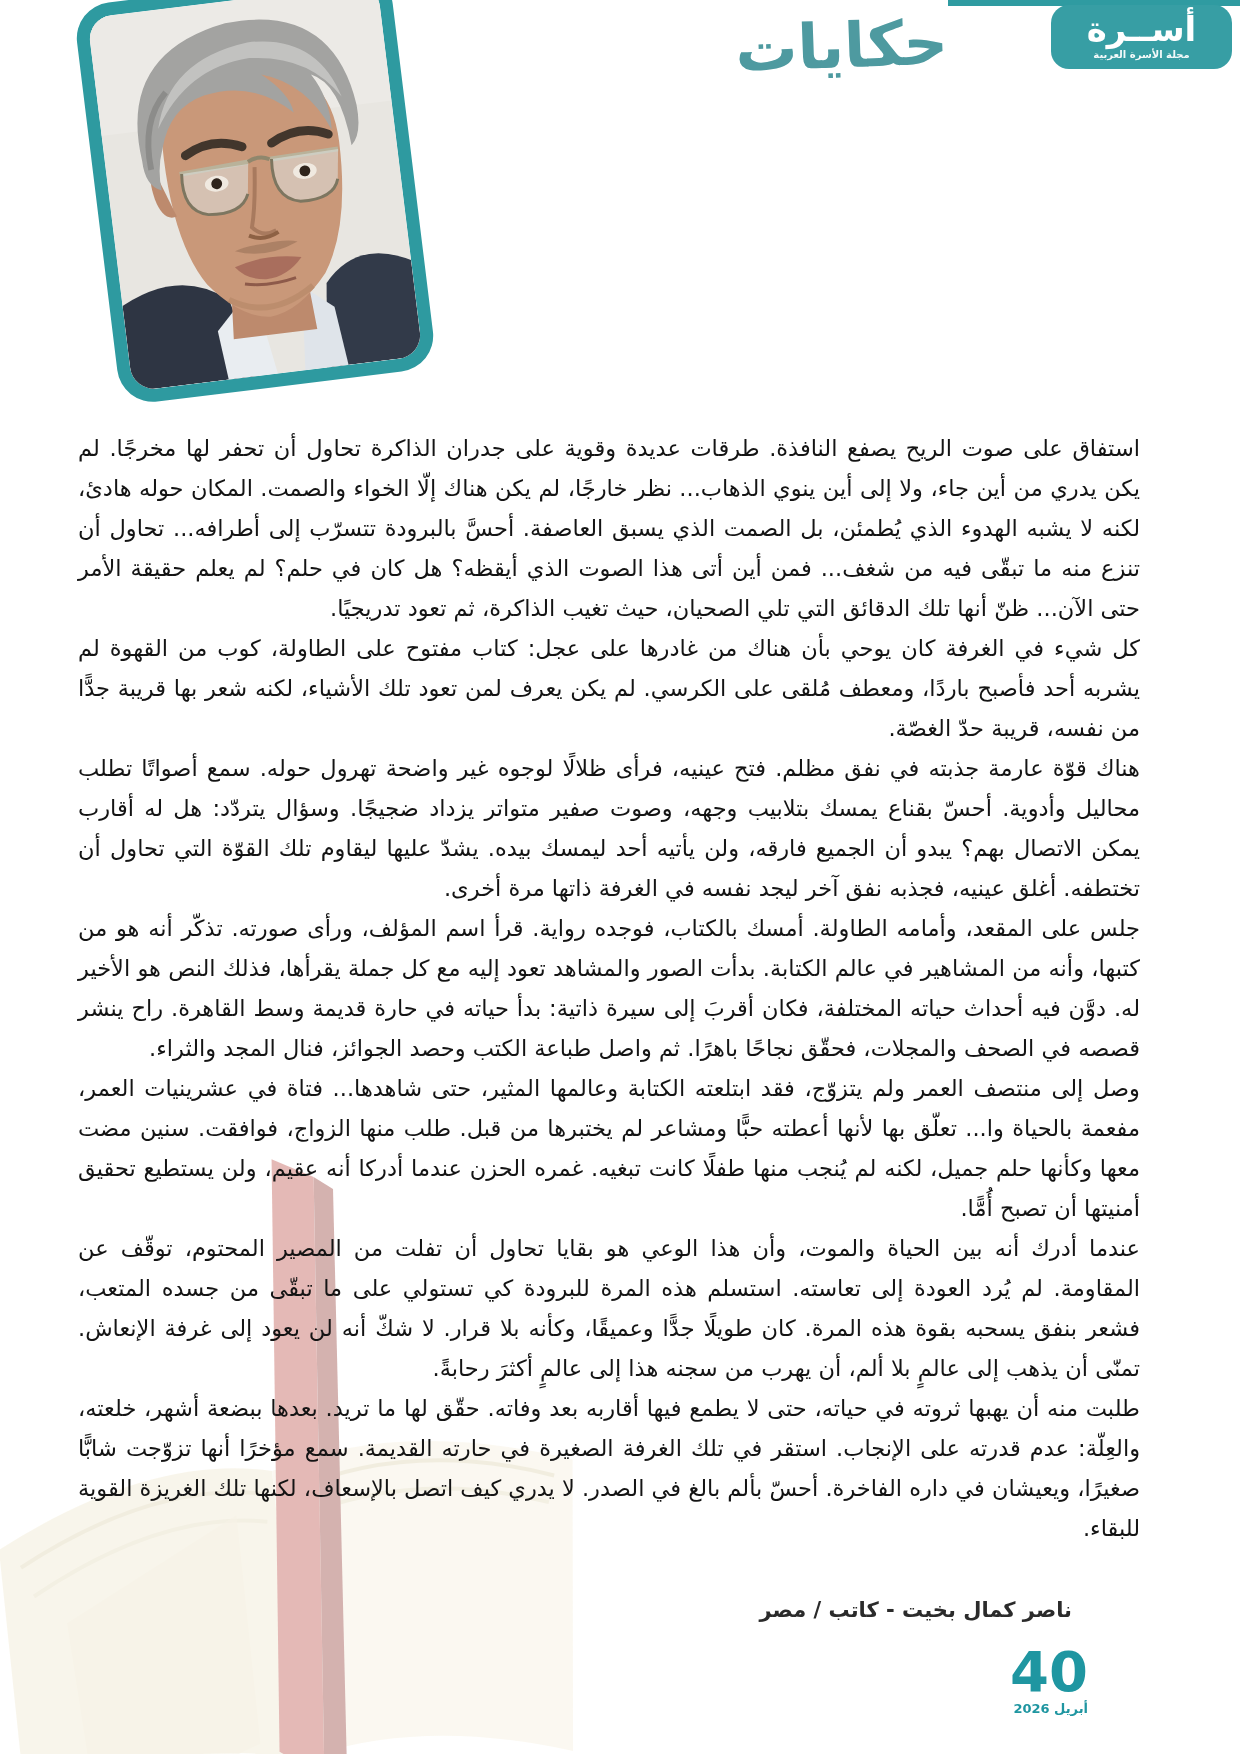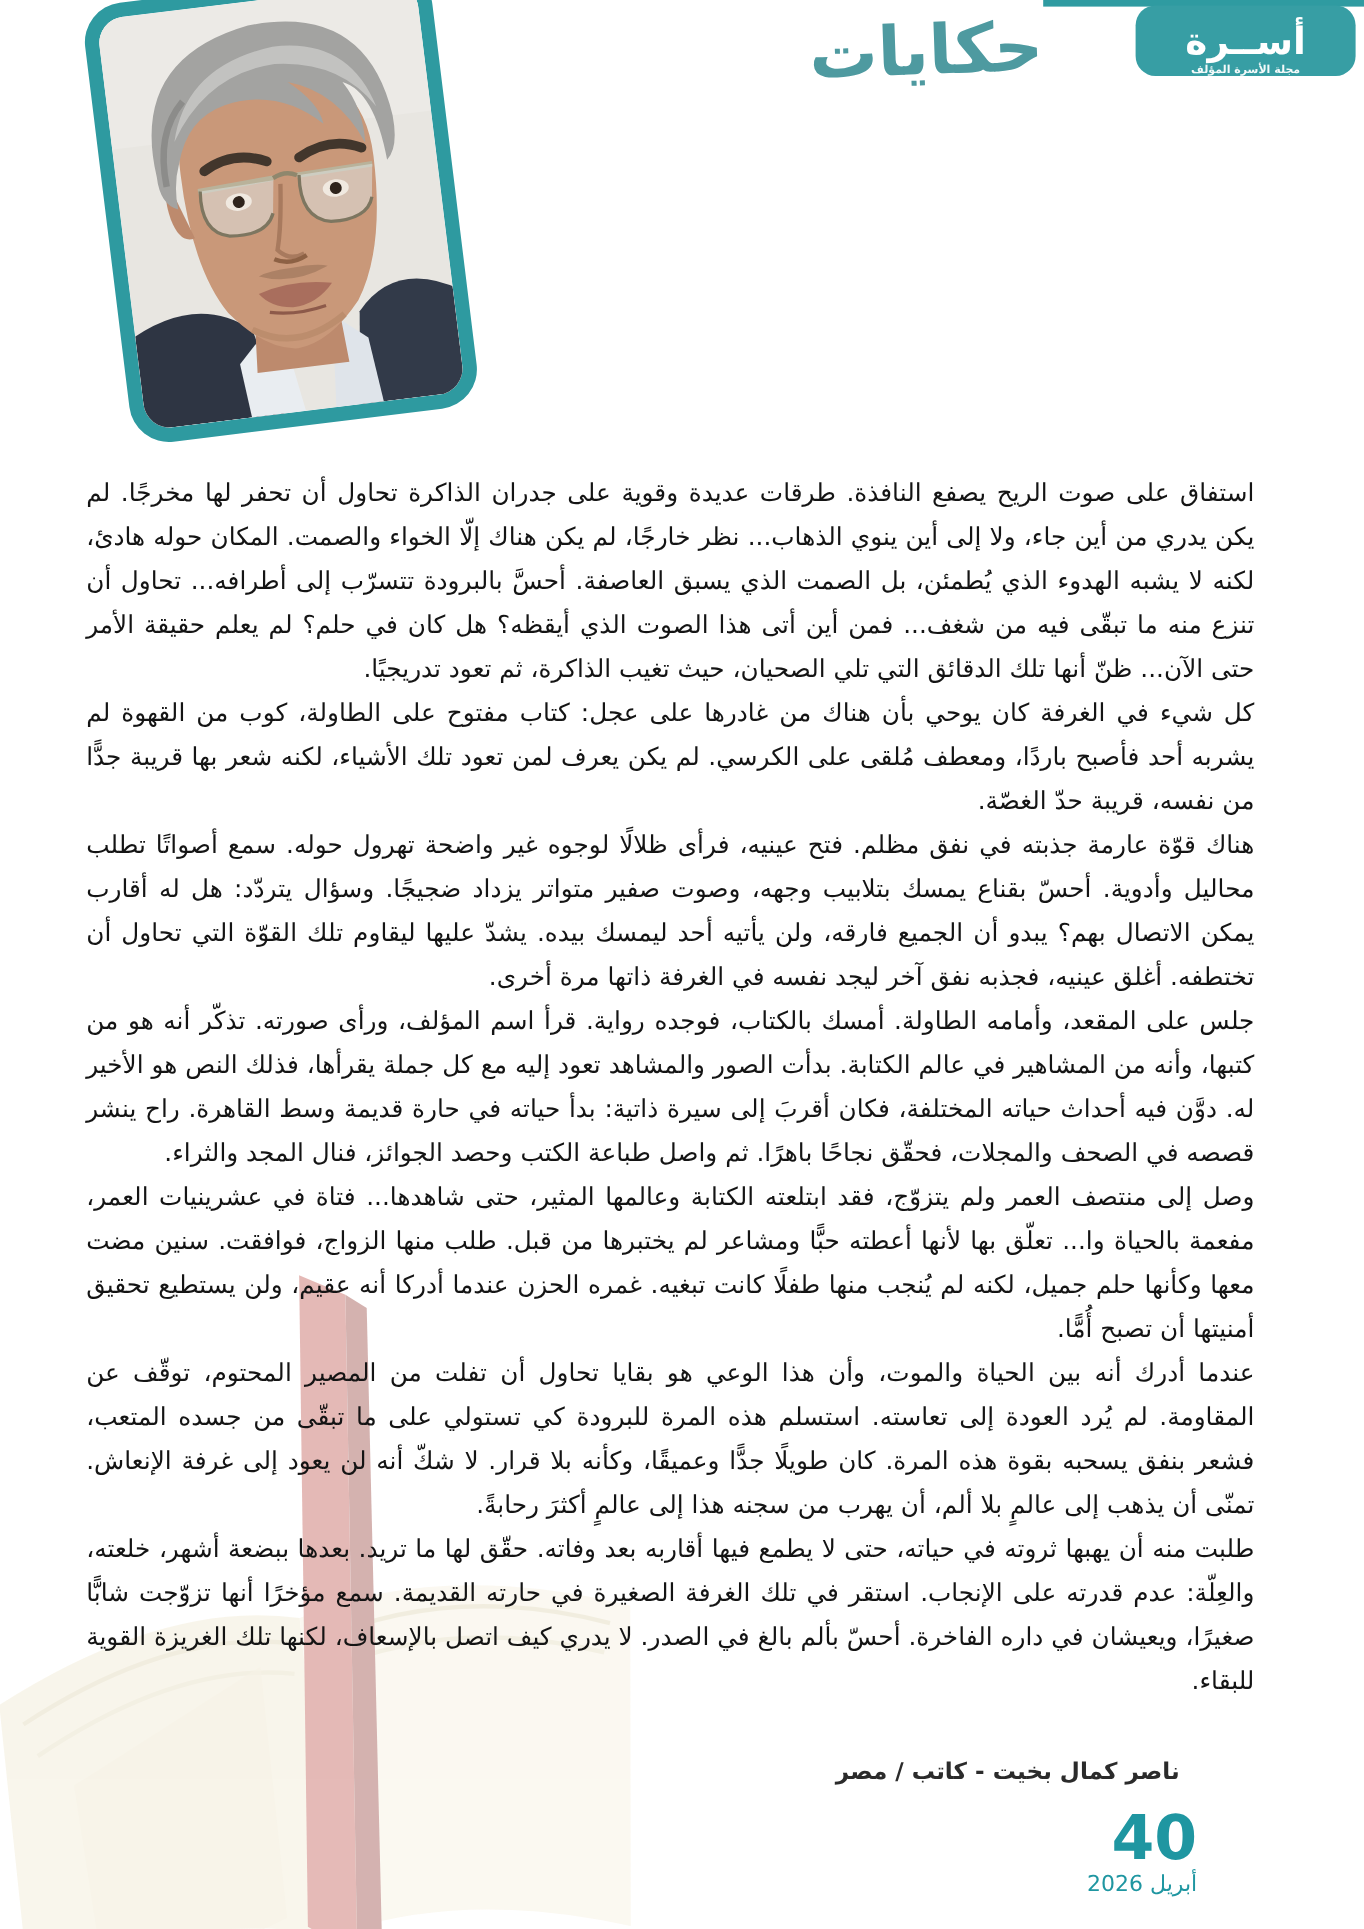--- a/index.html
+++ b/index.html
@@ -3,23 +3,23 @@
 <meta charset="utf-8">
 <style>
   html,body{margin:0;padding:0;background:#fff;}
   .page{
     position:relative; width:1240px; height:1754px; overflow:hidden;
     background:#ffffff; font-family:"DejaVu Sans", sans-serif; direction:rtl;
   }
   
   .top-strip{position:absolute;top:0;right:0;width:292px;height:6px;background:#2f9ba1;}
   .logo-box{
-    position:absolute; top:5px; right:8px; width:200px; height:64px;
+    position:absolute; top:5px; right:8px; width:181px; height:64px;
     background:#379ea4; border-radius:18px; color:#fff; text-align:center;
-    display:flex; flex-direction:column; justify-content:flex-end; line-height:1;
+    display:flex; flex-direction:column; justify-content:center; line-height:1;
   }
   .logo-title{font-size:34px; font-weight:bold; letter-spacing:1px; margin-top:-2px;}
   .logo-tagline{font-size:10px; font-weight:bold; margin-top:4px; opacity:.95;}
   .section-callig{
     position:absolute; top:2px; right:292px; width:200px;
     font-size:62px; font-weight:bold; color:#4e9aa0; transform:rotate(-2deg);
     text-align:center; line-height:88px;
   }
   
   .photo-frame{
@@ -45,21 +45,21 @@
   .article-body p{margin:0;}
   .byline{
     position:absolute; top:1558px; right:168px;
     font-size:21px; font-weight:bold; color:#2b2b2b;margin-top:40px;
   }
   
   .footer{
     position:absolute; right:152px; top:1644px; text-align:right; line-height:1;
   }
   .page-number{font-size:56px; font-weight:bold; color:#1f96a1;text-align:right;}
-  .issue-date{font-size:20px; font-weight:normal; color:#1f96a1; margin-top:2px;text-align:right;}
+  .issue-date{font-size:13px; font-weight:bold; color:#1f96a1; margin-top:2px;text-align:right;}
   
   .book-bg{
     position:absolute; left:-70px; top:1100px; width:700px; height:700px;
     opacity:.38; transform:rotate(-6deg); pointer-events:none;
   }
 </style>
 </head>
 <body>
 
 <div class="page">
@@ -74,21 +74,21 @@
       <path d="M355,420 Q480,382 612,430" stroke="#e2d8b8" stroke-width="4" fill="none"></path>
       <path d="M372,60 L412,82 L360,680 L318,650 Z" fill="#bb4a42"></path>
       <path d="M412,82 L430,96 L382,690 L360,680 Z" fill="#8f3630"></path>
       <path d="M120,500 L300,410 L300,640 L130,700 Z" fill="#e9dfc0" opacity="0.6"></path>
     </svg>
   </div>
 
   <div class="top-strip"></div>
   <div class="logo-box">
     <div class="logo-title">أســرة</div>
-    <div class="logo-tagline">مجلة الأسرة المؤلف</div>
+    <div class="logo-tagline">مجلة الأسرة العربية</div>
   </div>
   <div class="section-callig">حكايات</div>
 
   <div class="photo-frame">
     <div class="photo-inner">
       <svg viewBox="0 0 300 380" xmlns="http://www.w3.org/2000/svg" preserveAspectRatio="xMidYMid slice">
         <rect x="0" y="0" width="300" height="380" fill="#e8e6e1"></rect>
         <rect x="0" y="0" width="300" height="120" fill="#eceae6"></rect>
 
         <path d="M-10,380 L-10,300 Q60,258 110,300 L130,380 Z" fill="#2e3543"></path>

